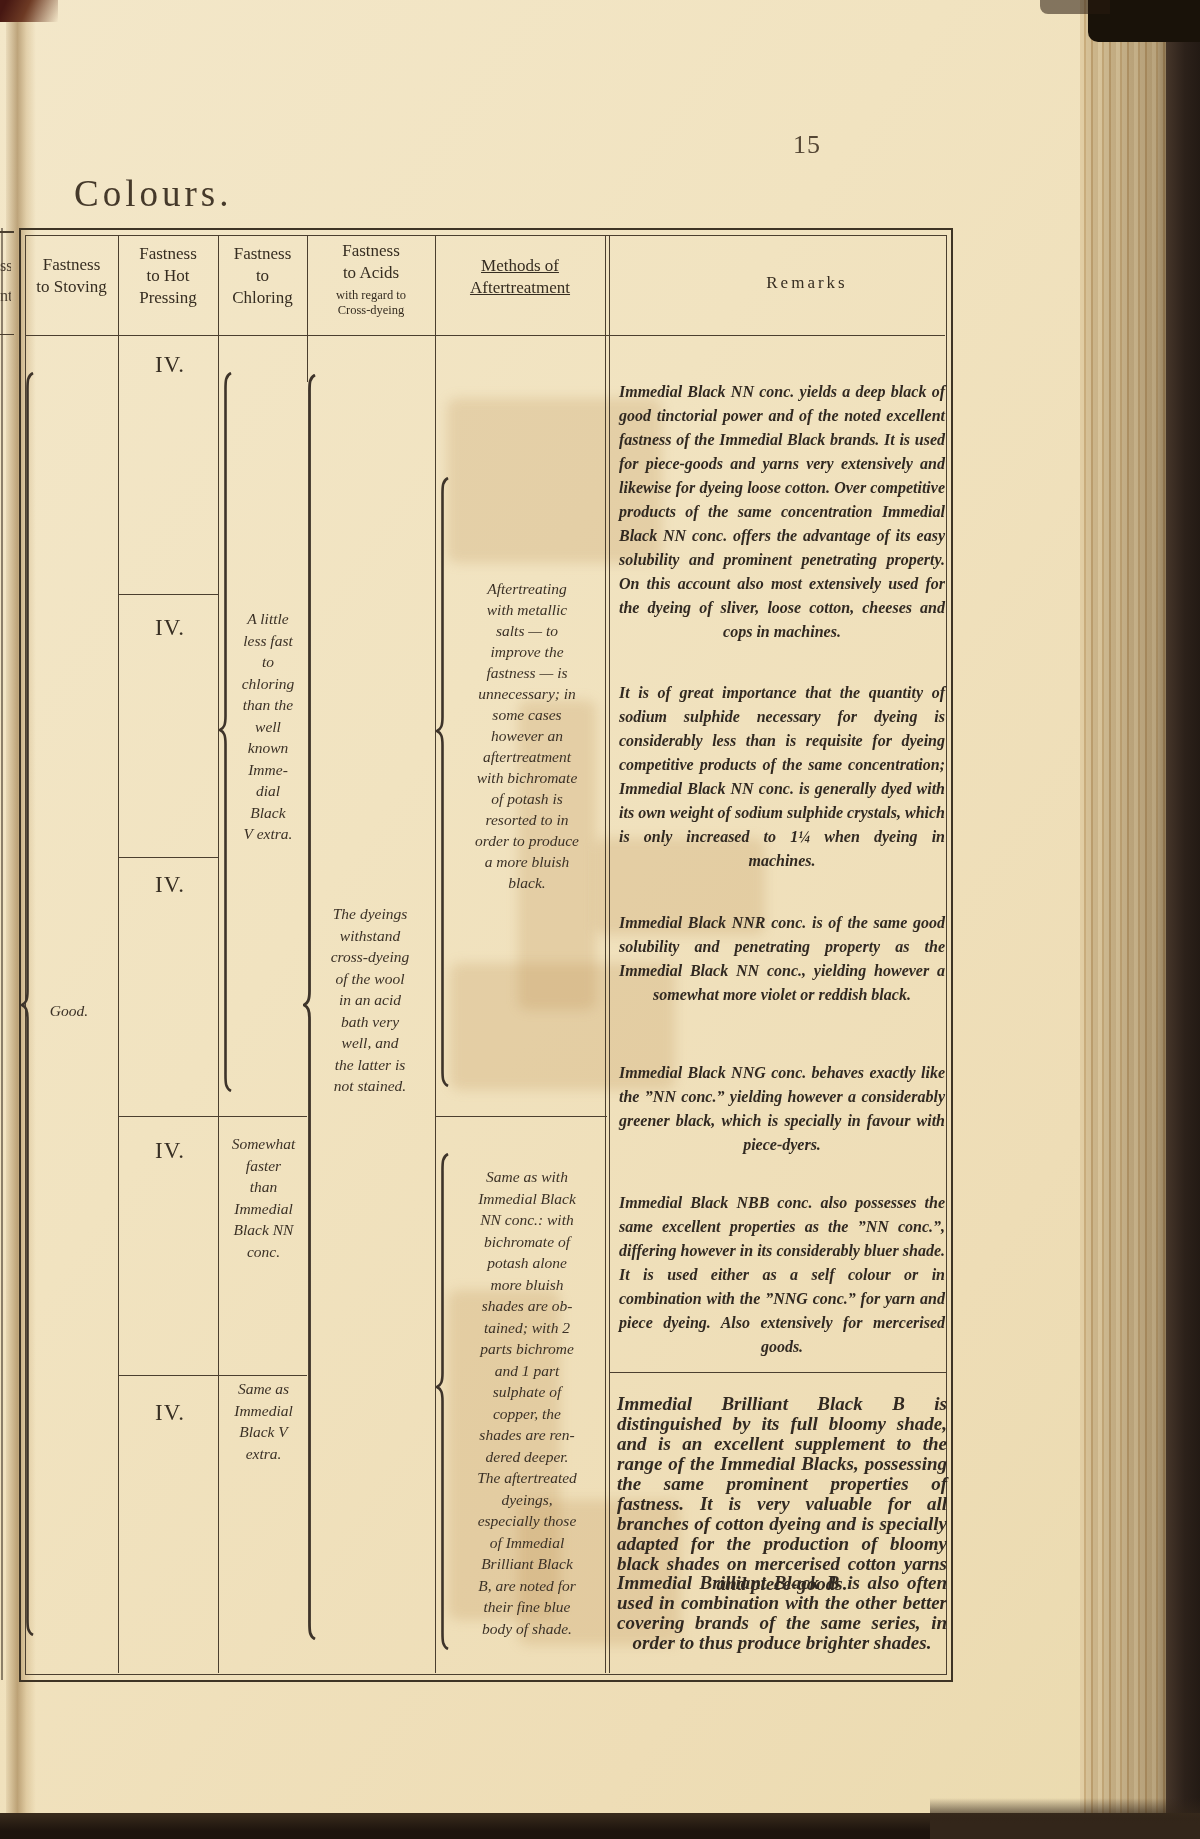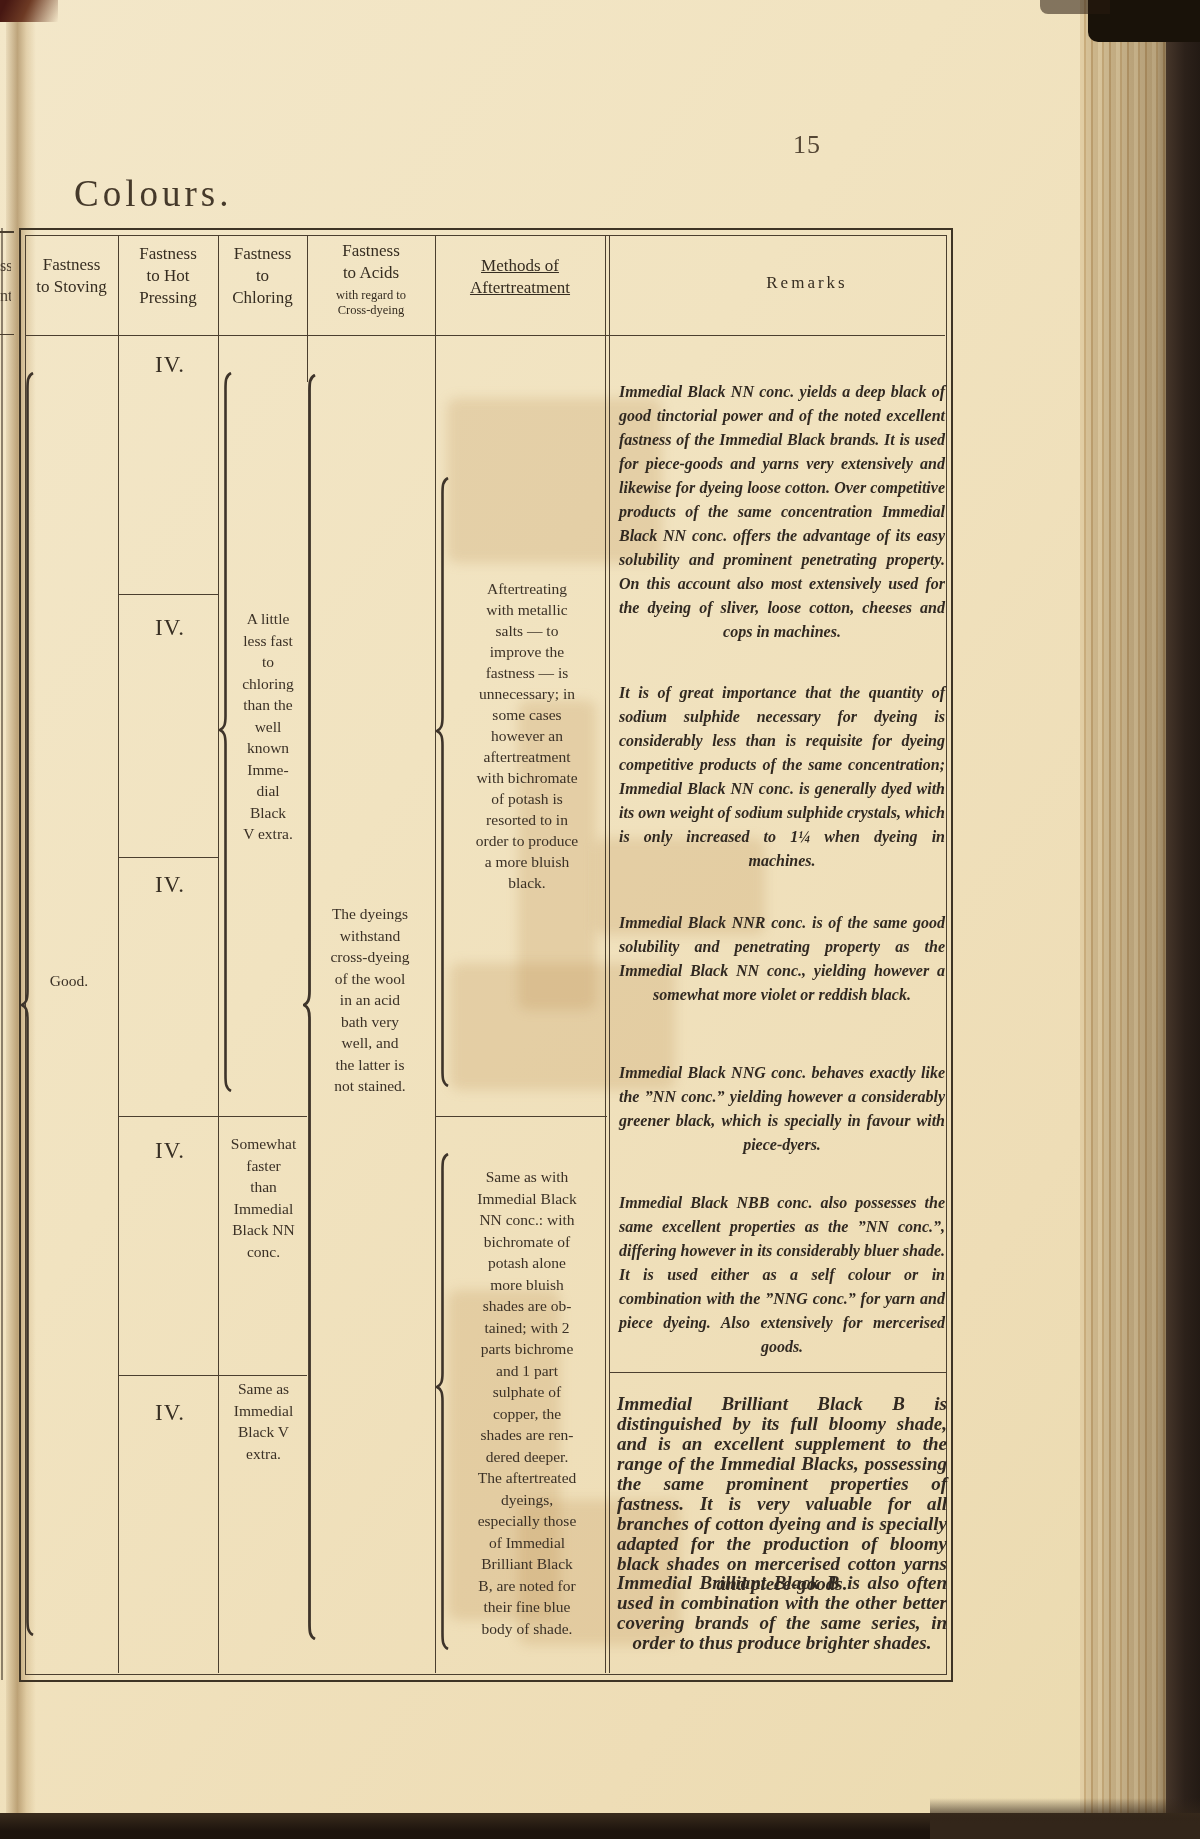--- a/index.html
+++ b/index.html
@@ -25,21 +25,21 @@
   
   .stain{background:rgba(178,132,64,0.20);filter:blur(6px);border-radius:10px;}
   
   .pageno{left:793px;top:130px;font-size:26px;color:#554735;letter-spacing:1px;}
   .title{left:74px;top:172px;font-size:37px;letter-spacing:4px;color:#45392a;}
   .frag{left:0;width:11px;overflow:hidden;font-size:16px;color:#4a3e30;}
   
   .rect-outer{left:19px;top:228px;width:930px;height:1450px;border:2px solid #3e3425;}
   .rect-inner{left:25px;top:235px;width:920px;height:1438px;border:1px solid #4b3f2f;}
   .vline,.hline{background:#4b3f2f;}
-  .cell{white-space:pre-line;text-align:center;font-size:15.5px;line-height:21.5px;color:#3b3126;}
+  .cell{white-space:pre-line;text-align:center;font-size:15.5px;line-height:21.5px;color:#3b3126;font-style:italic;}
   .hdr{white-space:pre-line;text-align:center;font-size:17px;line-height:22px;color:#362d21;}
   .hdr-sub{white-space:pre-line;text-align:center;font-size:12.5px;line-height:15px;color:#362d21;}
   .roman{font-size:23px;letter-spacing:1px;text-align:left;color:#382f23;padding-left:37px;}
   .remark{font-style:italic;font-weight:bold;font-size:16px;line-height:24px;
           text-align:justify;text-align-last:center;color:#312921;}
   .remark.tight{font-size:19px;line-height:20px;}
   .brace{position:absolute;}
 </style>
 </head>
 <body>
@@ -115,21 +115,21 @@
   <svg class="brace" style="left:303px;top:374px;" width="14" height="1266" viewBox="0 0 14 1266">
     <path d="M12 1 C6 4,6.5 10,6.5 20 L6.5 617 C6.5 626,5 629,1 631 C5 633,6.5 636,6.5 645 L6.5 1246 C6.5 1256,6 1262,12 1265" fill="none" stroke="#3e342a" stroke-width="2.8"></path>
   </svg>
   <svg class="brace" style="left:436px;top:477px;" width="14" height="610" viewBox="0 0 14 610">
     <path d="M12 1 C6 4,6.5 10,6.5 20 L6.5 240 C6.5 249,5 252,1 254 C5 256,6.5 259,6.5 268 L6.5 590 C6.5 600,6 606,12 609" fill="none" stroke="#3e342a" stroke-width="2.6"></path>
   </svg>
   <svg class="brace" style="left:436px;top:1153px;" width="14" height="497" viewBox="0 0 14 497">
     <path d="M12 1 C6 4,6.5 10,6.5 20 L6.5 220 C6.5 229,5 232,1 234 C5 236,6.5 239,6.5 248 L6.5 477 C6.5 487,6 493,12 496" fill="none" stroke="#3e342a" stroke-width="2.6"></path>
   </svg>
 
-  <div class="abs cell" style="left:33px;top:970px;width:72px;">Good.</div>
+  <div class="abs cell" style="left:33px;top:1000px;width:72px;">Good.</div>
 
   <div class="abs roman" style="left:118px;top:352px;width:100px;">IV.</div>
   <div class="abs roman" style="left:118px;top:615px;width:100px;">IV.</div>
   <div class="abs roman" style="left:118px;top:872px;width:100px;">IV.</div>
   <div class="abs roman" style="left:118px;top:1138px;width:100px;">IV.</div>
   <div class="abs roman" style="left:118px;top:1400px;width:100px;">IV.</div>
 
   <div class="abs cell" style="left:232px;top:608px;width:72px;">A little
 less fast
 to

